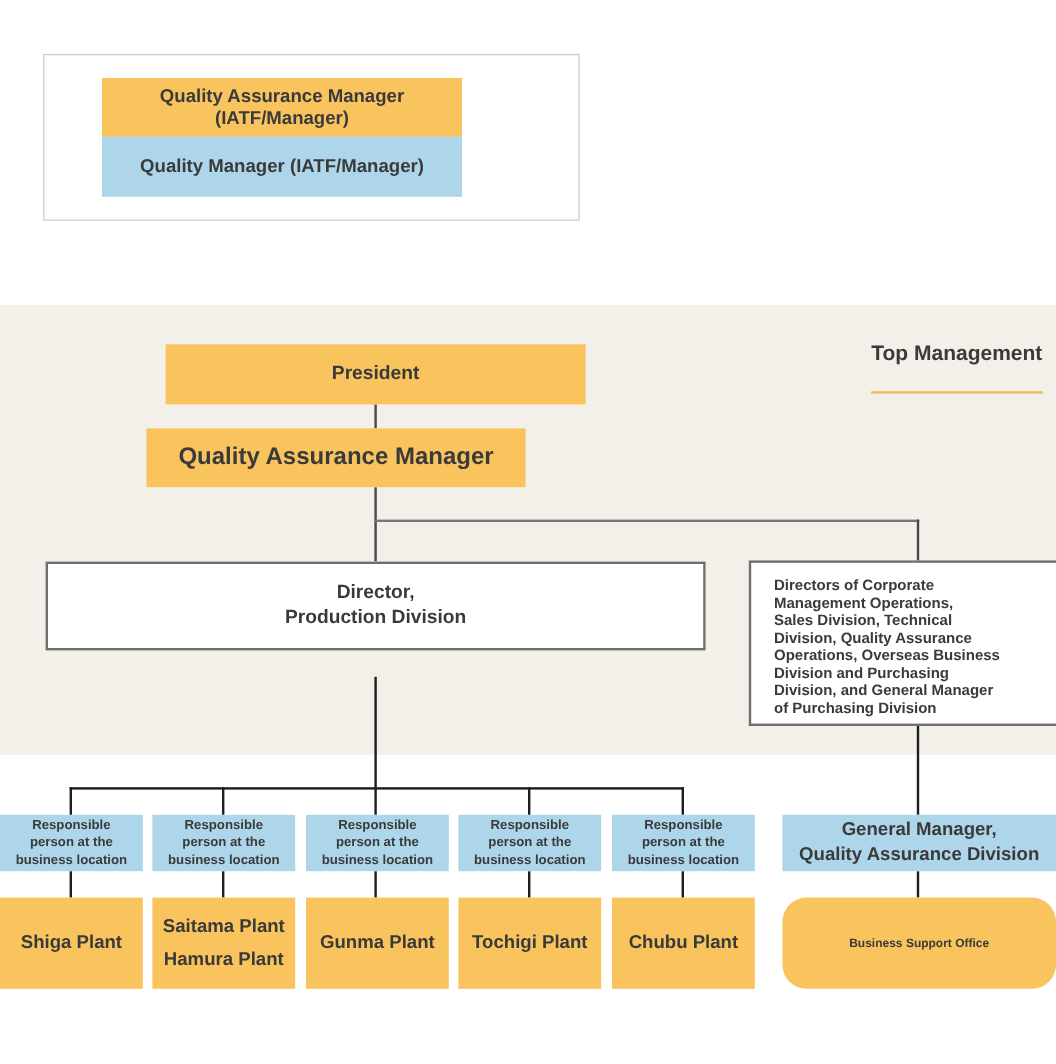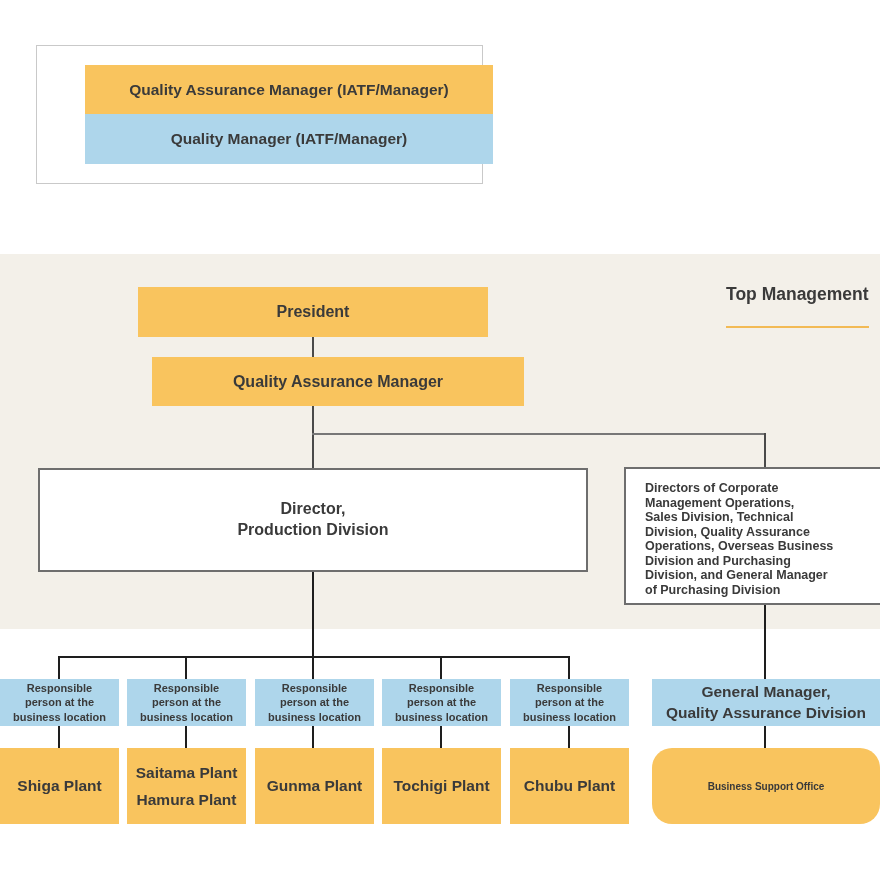--- a/index.html
+++ b/index.html
@@ -18,35 +18,35 @@
   .orange { background:#F9C45E; }
   .blue   { background:#AED6EB; }
   .white-box { background:#ffffff; border:2px solid #6e6e6e; }
   .line { position:absolute; background:#1e1e1e; }
   .line.soft { background:#4a4a4a; }
   .line.gray { background:#777777; }
 
   
   .legend { position:absolute; left:36px; top:45px; width:445px; height:137px;
             border:1px solid #c9c9c9; background:#ffffff; }
-  .legend .node { left:48px; width:408px; font-size:15.5px; }
+  .legend .node { left:48px; width:300px; font-size:15.5px; }
   .legend .row1 { top:19px; height:49px; }
   .legend .row2 { top:68px; height:50px; }
 
   
   .president   { left:138px; top:287px; width:350px; height:50px; font-size:16px; }
-  .qa-manager  { left:152px; top:357px; width:372px; height:49px; font-size:16px; }
+  .qa-manager  { left:122px; top:357px; width:316px; height:49px; font-size:20px; }
   .top-mgmt {
     position:absolute; left:726px; top:284px; display:inline-block;
     font-size:17.5px; font-weight:700; color:#3a3a3a;
     padding-bottom:21px; border-bottom:2px solid #F2BA55; white-space:nowrap;
   }
 
   
-  .director   { left:38px;  top:468px; width:550px; height:104px; font-size:16px; line-height:1.3; }
+  .director   { left:38px;  top:468px; width:550px; height:74px; font-size:16px; line-height:1.3; }
   .directors-group {
     left:624px; top:467px; width:277px; height:138px;
     display:block; text-align:left; font-size:12.5px; line-height:14.5px;
     padding:12px 16px 0 19px;
   }
 
   
   .resp  { top:679px; height:47px; width:119px; font-size:11px; line-height:14.5px; }
   .gm-qa { left:652px; top:679px; width:228px; height:47px; font-size:15.5px; line-height:1.3; }
   .plant { top:748px; height:76px; width:119px; font-size:15.5px; line-height:1.75; }

